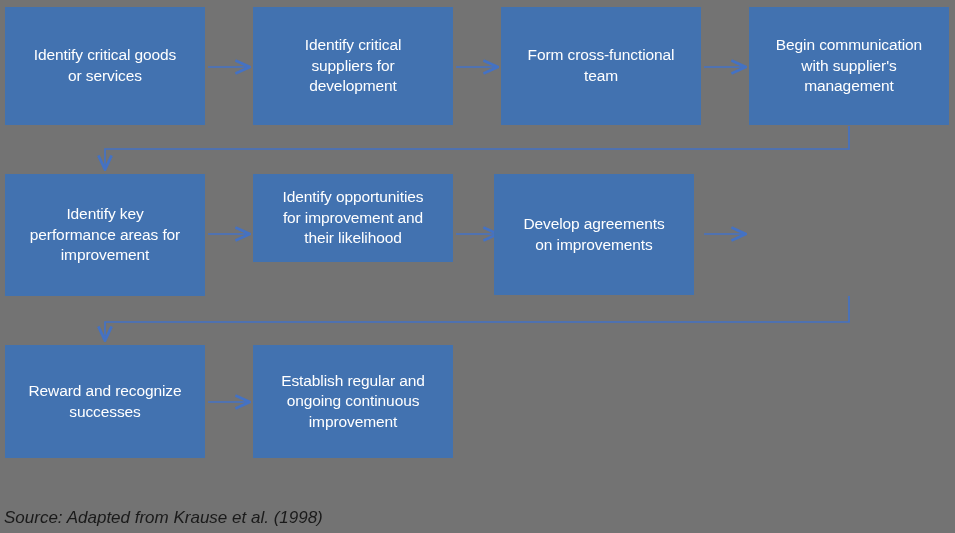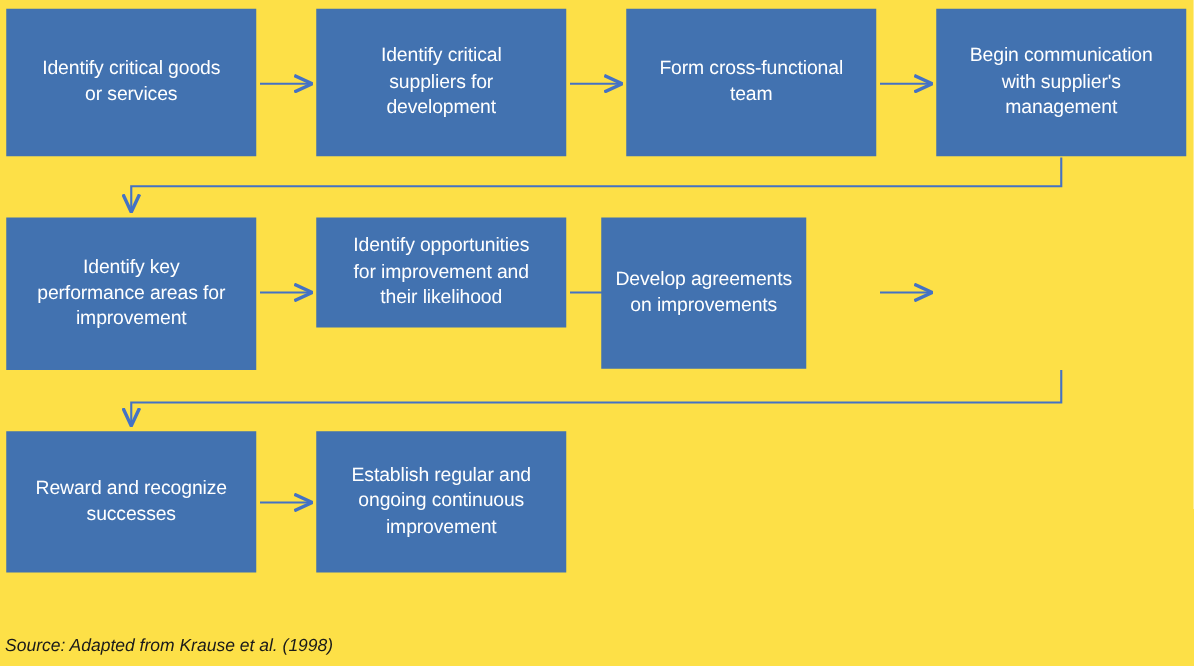--- a/index.html
+++ b/index.html
@@ -7,21 +7,21 @@
     padding: 0;
     background: #ffffff;
   }
   body {
     font-family: "Liberation Sans", sans-serif;
   }
   #canvas {
     position: relative;
     width: 955px;
     height: 533px;
-    background: #fde047;
+    background: #737373;
     overflow: hidden;
   }
   .node {
     position: absolute;
     background: #4272B0;
     color: #ffffff;
     display: flex;
     align-items: center;
     justify-content: center;
     text-align: center;
@@ -42,21 +42,21 @@
     top: 0;
     width: 955px;
     height: 533px;
     pointer-events: none;
     overflow: visible;
   }
   .caption {
     position: absolute;
     left: 4px;
     top: 508px;
-    font-size: 14px;
+    font-size: 17px;
     font-style: italic;
     color: #1a1a1a;
     font-family: "Liberation Sans", sans-serif;
     white-space: nowrap;
   }
 </style>
 </head>
 <body>
 
 <div id="canvas">
@@ -123,21 +123,21 @@
   <div class="node" style="left:5px; top:174px; width:200px; height:122px;">
     <span class="node-label">Identify key
 performance areas for
 improvement</span>
   </div>
   <div class="node" style="left:253px; top:174px; width:200px; height:88px;">
     <span class="node-label">Identify opportunities
 for improvement and
 their likelihood</span>
   </div>
-  <div class="node" style="left:481px; top:174px; width:164px; height:121px;">
+  <div class="node" style="left:494px; top:174px; width:200px; height:121px;">
     <span class="node-label">Develop agreements
 on improvements</span>
   </div>
 
   <div class="node" style="left:5px; top:345px; width:200px; height:113px;justify-content:flex-end;">
     <span class="node-label">Reward and recognize
 successes</span>
   </div>
   <div class="node" style="left:253px; top:345px; width:200px; height:113px;">
     <span class="node-label">Establish regular and

